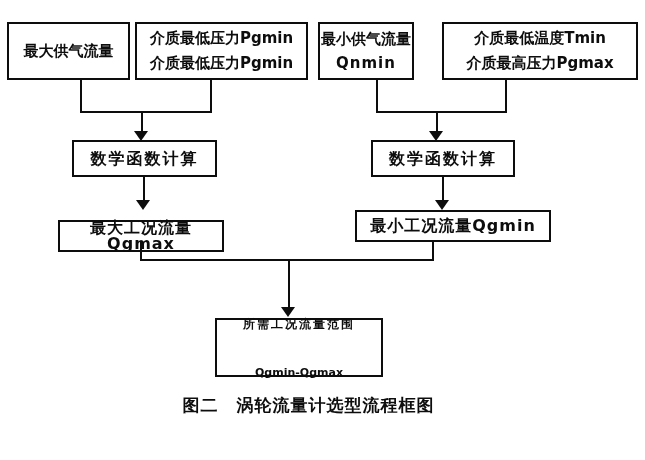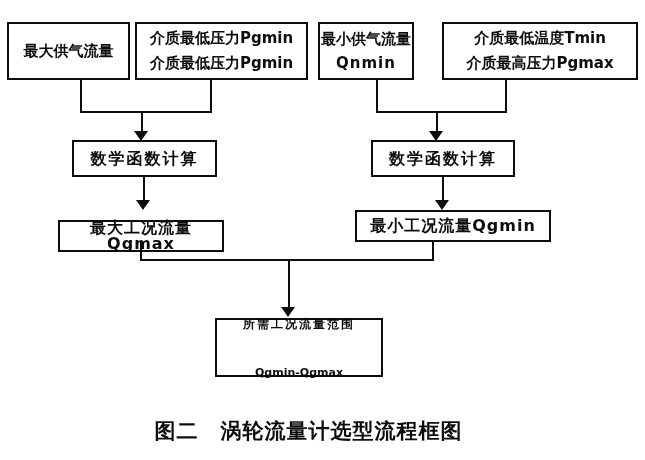--- a/index.html
+++ b/index.html
@@ -17,22 +17,22 @@
   .box .latin{font-size:15px;letter-spacing:1px;line-height:23px;}
   .box.result .cjk{font-size:12px;letter-spacing:2px;}
   .box.result .latin{font-size:11px;letter-spacing:0;margin-top:24px;}
   .ln{position:absolute;background:#0d0d0d;}
   .ah{
     position:absolute;width:0;height:0;
     border-left:7px solid transparent;border-right:7px solid transparent;
     border-top:10px solid #0d0d0d;
   }
   .caption{
-    position:absolute;left:0;top:417px;width:617px;text-align:center;
-    font-weight:bold;font-size:21px;letter-spacing:1px;color:#0d0d0d;
+    position:absolute;left:0;top:394px;width:617px;text-align:center;
+    font-weight:bold;font-size:17px;letter-spacing:1px;color:#0d0d0d;
   }
 </style>
 </head>
 <body>
 
 <div class="canvas">
 
   <div class="box" style="left:7px;top:22px;width:123px;height:58px">
     <span class="cjk">最大供气流量</span>
   </div>

